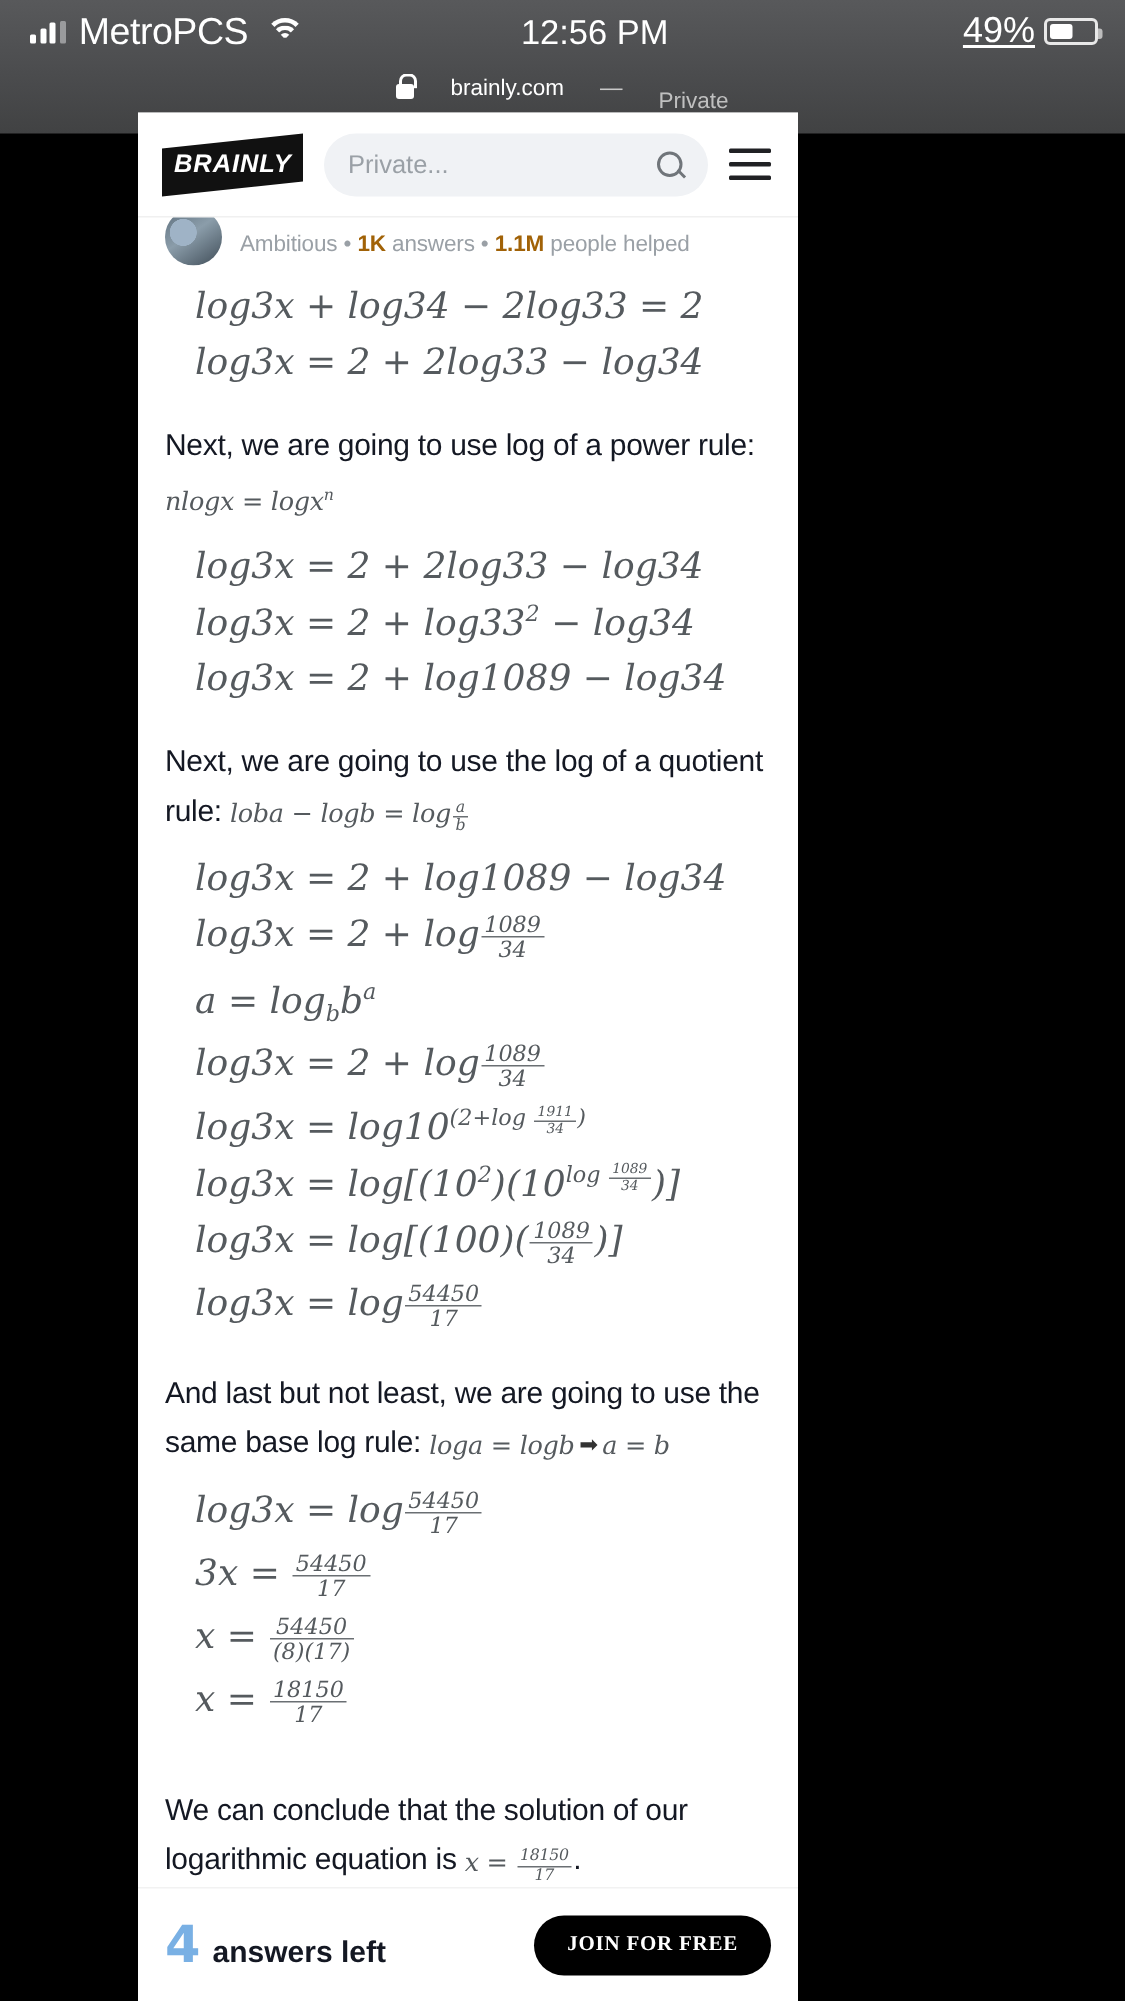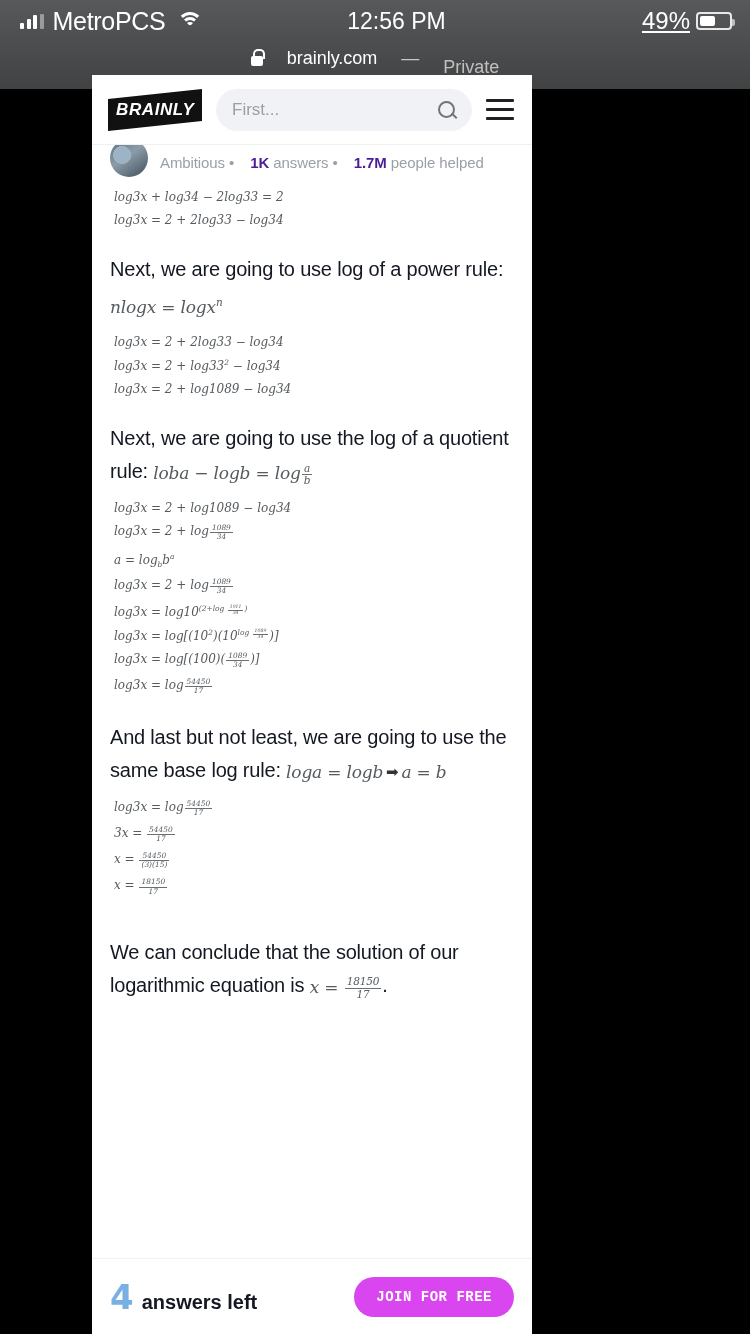--- a/index.html
+++ b/index.html
@@ -47,21 +47,21 @@
   .sb-right {
     position: absolute; right: 18px; top: 0; height: 42px;
     display: flex; align-items: center; gap: 6px; font-size: 24px; text-decoration: underline;
   }
   .batt { width: 36px; height: 18px; border: 2px solid #e8e8e8; border-radius: 4px; position: relative; }
   .batt::after { content:""; position:absolute; right:-5px; top:5px; width:3px; height:7px; background:#bdbdbd; border-radius:0 2px 2px 0; }
   .batt i { position: absolute; left: 2px; top: 2px; bottom: 2px; width: 15px; background: #fff; border-radius: 2px; }
 
   .sb-row2 {
     display: flex; align-items: center; justify-content: center;
-    gap: 24px; height: 33px; font-size: 18px;
+    gap: 24px; height: 33px; font-size: 15px;
   }
   .lock {
     width: 12px; height: 10px; background: #fff; border-radius: 2px;
     position: relative; margin-top: 4px;
   }
   .lock::before {
     content:""; position:absolute; left: 2px; top: -7px;
     width: 8px; height: 8px; border: 2px solid #fff;
     border-bottom: none; border-radius: 5px 5px 0 0;
   }
@@ -118,34 +118,34 @@
     height: 34px; overflow: hidden;
   }
   .avatar {
     width: 38px; height: 38px; border-radius: 50%;
     margin-top: -8px; flex: none;
     background:
       radial-gradient(circle at 32% 42%, #9fb3c6 0 26%, transparent 27%),
       linear-gradient(145deg,#5d6e7c 0%, #8b9daa 45%, #3f4c57 100%);
   }
   .author-meta { font-size: 15px; color: #9aa0a6; letter-spacing: -0.1px; }
-  .author-meta b { color: #4c1d95; margin-left: 12px; }
+  .author-meta b { color: #a16207; }
 
   p.txt {
     font-size: 20px; line-height: 33px; color: #141823;
     margin-top: 26px; letter-spacing: -0.2px;
   }
 
   
   .m, .mb {
     font-family: "DejaVu Serif", "Liberation Serif", serif;
     font-style: italic; color: #555a5e;
   }
   .m { font-size: 17px; vertical-align: -1px; }
-  .mb { display: block; font-size: 12px; margin: 9px 0 0 4px; white-space: nowrap; }
+  .mb { display: block; font-size: 24px; margin: 9px 0 0 20px; white-space: nowrap; }
   .mb.first { margin-top: 11px; }
   .op { font-style: normal; }
   sup, sub { font-size: 0.62em; font-style: italic; }
   sup { vertical-align: super; }
   sub { vertical-align: sub; }
 
   .frac {
     display: inline-block; vertical-align: -0.55em;
     text-align: center; font-size: 0.62em; line-height: 1.08;
     margin: 0 1px;
@@ -162,24 +162,24 @@
     display: flex; align-items: center; padding: 0 18px;
     border-top: 1px solid #f2f2f2;
   }
   .ans-left { display: flex; align-items: baseline; gap: 8px; flex: 1; }
   .ans-count {
     font-size: 34px; font-weight: bold; color: #79b0e4;
     font-family: "DejaVu Sans", sans-serif; line-height: 1;
   }
   .ans-label { font-size: 20px; font-weight: bold; color: #141823; }
   .join-btn {
-    background: #d946ef; color: #fff; border: none;
+    background: #000000; color: #fff; border: none;
     font-size: 14px; font-weight: bold; letter-spacing: 0.5px;
     padding: 12px 22px; border-radius: 22px; cursor: pointer;
-    font-family: Liberation Mono, monospace;
+    font-family: Liberation Serif, serif;
   }
 </style>
 </head>
 <body>
 
 <div class="statusbar">
   <div class="sb-row1">
     <div class="sb-left">
       <span class="sb-bars">
         <i></i>
@@ -210,41 +210,41 @@
   </div>
 </div>
 
 <div class="page">
 
   <div class="site-header">
     <div class="logo">
       <span>BRAINLY</span>
     </div>
     <div class="searchbar">
-      <span class="sv">First...</span>
+      <span class="sv">Private...</span>
       <span class="mag"></span>
     </div>
     <div class="burger">
       <i></i>
         <i></i>
         <i></i>
     </div>
   </div>
 
   <div class="answer">
 
     <div class="author">
       <div class="avatar"></div>
       <div class="author-meta">
         <span>Ambitious</span>
         <span>•</span>
         <b>1K</b>
         <span>answers</span>
         <span>•</span>
-        <b>1.7M</b>
+        <b>1.1M</b>
         <span>people helped</span>
       </div>
     </div>
 
     <span class="mb first">log3x <span class="op">+</span> log34 <span class="op">−</span> 2log33 <span class="op">=</span> 2</span>
     <span class="mb">log3x <span class="op">=</span> 2 <span class="op">+</span> 2log33 <span class="op">−</span> log34</span>
 
     <p class="txt">
       <span>Next, we are going to use log of a power rule: </span><span class="m">nlogx <span class="op">=</span> logx<sup>n</sup></span>
     </p>
@@ -263,21 +263,21 @@
     <span class="mb">log3x <span class="op">=</span> log10<sup>(2<span class="op">+</span>log <span class="frac"><span class="num">1911</span><span class="den">34</span></span>)</sup></span>
     <span class="mb">log3x <span class="op">=</span> log[(10<sup>2</sup>)(10<sup>log <span class="frac"><span class="num">1089</span><span class="den">34</span></span></sup>)]</span>
     <span class="mb">log3x <span class="op">=</span> log[(100)(<span class="frac big"><span class="num">1089</span><span class="den">34</span></span>)]</span>
     <span class="mb">log3x <span class="op">=</span> log<span class="frac big"><span class="num">54450</span><span class="den">17</span></span></span>
 
     <p class="txt">
       <span>And last but not least, we are going to use the same base log rule: </span><span class="m">loga <span class="op">=</span> logb</span><span class="arrow">➡</span><span class="m">a <span class="op">=</span> b</span>
     </p>
     <span class="mb first">log3x <span class="op">=</span> log<span class="frac big"><span class="num">54450</span><span class="den">17</span></span></span>
     <span class="mb">3x <span class="op">=</span> <span class="frac big"><span class="num">54450</span><span class="den">17</span></span></span>
-    <span class="mb">x <span class="op">=</span> <span class="frac big"><span class="num">54450</span><span class="den">(3)(15)</span></span></span>
+    <span class="mb">x <span class="op">=</span> <span class="frac big"><span class="num">54450</span><span class="den">(8)(17)</span></span></span>
     <span class="mb">x <span class="op">=</span> <span class="frac big"><span class="num">18150</span><span class="den">17</span></span></span>
 
     <p class="txt" style="margin-top:40px">
       <span>We can conclude that the solution of our logarithmic equation is </span><span class="m">x <span class="op">=</span> <span class="frac big"><span class="num">18150</span><span class="den">17</span></span></span><span>.</span>
     </p>
 
   </div>
 
   <div class="bottombar">
     <div class="ans-left">

